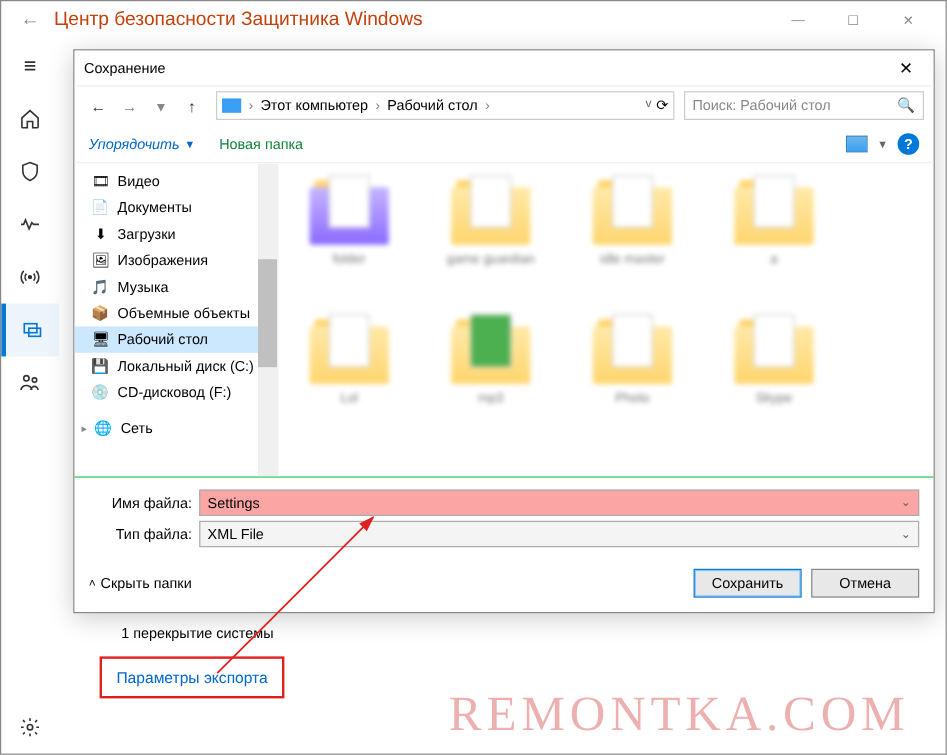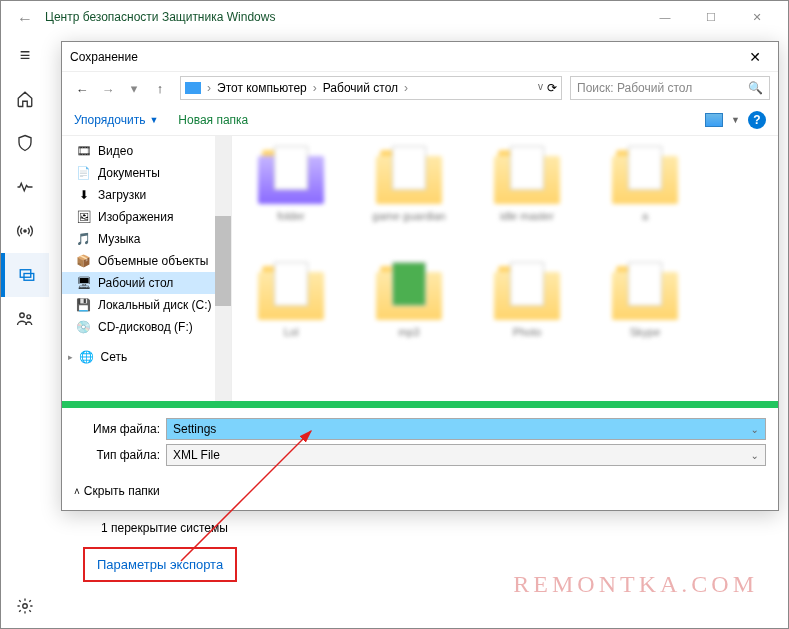--- a/index.html
+++ b/index.html
@@ -1,21 +1,21 @@
 <!DOCTYPE html>
 <html><head>
 <meta charset="utf-8">
 <style>
 * { box-sizing: border-box; margin: 0; padding: 0; font-family: "Segoe UI", sans-serif; }
 body { width: 789px; height: 629px; background: #fff; position: relative; overflow: hidden; border: 1px solid #888; }
 
 
 .main-titlebar { height: 32px; display: flex; align-items: center; padding: 0 8px; }
 .main-titlebar .back { width: 32px; text-align: center; color: #888; font-size: 16px; }
-.main-titlebar .title { flex: 1; font-size: 12px; color: #14532d; padding-left: 4px; }
+.main-titlebar .title { flex: 1; font-size: 16px; color: #c2410c; padding-left: 4px; }
 .main-titlebar .win-controls { display: flex; }
 .main-titlebar .win-controls div { width: 46px; height: 32px; display: flex; align-items: center; justify-content: center; color: #888; font-size: 11px; }
 
 
 .defender-sidebar { position: absolute; left: 0; top: 32px; width: 48px; height: calc(100% - 32px); display: flex; flex-direction: column; align-items: center; }
 .defender-sidebar .icon { width: 48px; height: 44px; display: flex; align-items: center; justify-content: center; color: #333; font-size: 18px; }
 .defender-sidebar .icon.selected { border-left: 4px solid #0078d7; background: #eef4fb; }
 .defender-sidebar .spacer { flex: 1; }
 
 
@@ -28,21 +28,21 @@
 .nav-btn { width: 24px; height: 24px; display: flex; align-items: center; justify-content: center; color: #888; font-size: 13px; }
 .nav-btn.enabled { color: #333; }
 .breadcrumb { flex: 1; border: 1px solid #ccc; height: 24px; display: flex; align-items: center; padding: 0 4px; font-size: 12px; gap: 4px; margin: 0 6px; }
 .breadcrumb .pc-icon { width: 16px; height: 12px; background: #3a9ff5; display: inline-block; }
 .breadcrumb .sep { color: #888; margin: 0 2px; }
 .breadcrumb .refresh { margin-left: auto; display:flex; gap:4px; }
 .search-box { width: 200px; border: 1px solid #ccc; height: 24px; display: flex; align-items: center; padding: 0 6px; font-size: 12px; color: #888; }
 .search-box .mag { margin-left: auto; }
 
 .toolbar-row { height: 32px; display: flex; align-items: center; padding: 0 12px; gap: 20px; border-bottom: 1px solid #eee; }
-.toolbar-row .organize { color: #0066cc; font-size: 12px; display: flex; align-items: center; gap: 4px; }
+.toolbar-row .organize { color: #0066cc; font-size: 12px; display: flex; align-items: center; gap: 4px; font-style: italic; }
 .toolbar-row .newfolder { color: #15803d; font-size: 12px; }
 .toolbar-row .right { margin-left: auto; display: flex; align-items: center; gap: 8px; }
 .toolbar-row .view-icon { width: 18px; height: 14px; background: linear-gradient(#6ab8e8,#3a9ff5); border: 1px solid #2a7fc5; }
 .toolbar-row .help { width: 18px; height: 18px; border-radius: 50%; background: #0078d7; color: #fff; font-size: 12px; display: flex; align-items: center; justify-content: center; font-weight: bold; }
 
 .body-row { flex: 1; display: flex; overflow: hidden; }
 .tree { width: 170px; border-right: 1px solid #eee; overflow-y: auto; font-size: 12px; padding: 4px 0; position: relative; }
 .tree-item { display: flex; align-items: center; height: 22px; padding-left: 14px; gap: 6px; white-space: nowrap; }
 .tree-item.selected { background: #cce8ff; }
 .tree-item .ticon { width: 16px; height: 14px; display: inline-flex; align-items: center; justify-content: center; font-size: 12px; }
@@ -52,41 +52,41 @@
 
 .files { flex: 1; display: flex; flex-wrap: wrap; align-content: flex-start; padding: 10px 4px; gap: 6px 8px; overflow: hidden; position: relative; }
 .file-item { width: 110px; height: 110px; display: flex; flex-direction: column; align-items: center; }
 .folder-icon { width: 70px; height: 60px; position: relative; filter: blur(2px); }
 .folder-icon::before { content: ""; position: absolute; top: 4px; left: 6px; width: 20px; height: 10px; background: #ffd56e; border-radius: 3px 3px 0 0; }
 .folder-icon::after { content: ""; position: absolute; top: 10px; left: 2px; right: 2px; bottom: 2px; background: linear-gradient(#ffe9a8,#ffd56e); border-radius: 2px; }
 .folder-icon.purple::after { background: linear-gradient(#c5b5ff,#8a6aff); }
 .folder-paper { position: absolute; top: 0px; left: 18px; width: 34px; height: 44px; background: #fff; border: 1px solid #ccc; z-index: 1; }
 .file-label { font-size: 11px; color: #777; text-align: center; margin-top: 4px; filter: blur(2px); }
 
-.fields { padding: 8px 12px; border-top: 7px solid #22c55e; }
+.fields { padding: 8px 12px; border-top: 1px solid #22c55e; }
 .field-row { display: flex; align-items: center; height: 26px; gap: 6px; font-size: 12px; }
 .field-row label { width: 86px; text-align: right; }
-.field-row .field-input { flex: 1; border: 1px solid #aaa; height: 22px; padding: 0 6px; display: flex; align-items: center; font-size: 12px; background: #7dd3fc; position: relative; }
+.field-row .field-input { flex: 1; border: 1px solid #aaa; height: 22px; padding: 0 6px; display: flex; align-items: center; font-size: 12px; background: #fca5a5; position: relative; }
 .field-row .field-input .chev { position: absolute; right: 6px; color: #666; font-size: 10px; }
 
 .dlg-footer { display: flex; align-items: center; padding: 8px 12px 12px 12px; }
 .hide-folders { font-size: 12px; display: flex; align-items: center; gap: 4px; }
 .dlg-footer .gap { flex: 1; }
 .dlg-btn { width: 90px; height: 24px; border: 1px solid #888; background: #e8e8e8; font-size: 12px; margin-left: 8px; display: flex; align-items: center; justify-content: center; }
 .dlg-btn.primary { border: 1px solid #0078d7; box-shadow: inset 0 0 0 1px #8ec7ff; }
 
 
 .under-link { position: absolute; left: 82px; top: 546px; border: 2px solid #e02020; padding: 8px 12px; font-size: 13px; color: #0066cc; }
 .under-text { position: absolute; left: 100px; top: 520px; font-size: 12px; color: #000000; }
 
 
 .arrow-svg { position: absolute; left: 150px; top: 420px; pointer-events: none; }
 
 
-.watermark { position: absolute; right: 30px; bottom: 30px; font-size: 24px; letter-spacing: 4px; color: rgba(200,30,30,0.35); font-family: Georgia, serif; }
+.watermark { position: absolute; right: 30px; bottom: 10px; font-size: 41px; letter-spacing: 4px; color: rgba(200,30,30,0.35); font-family: Georgia, serif; }
 
 svg { display: block; }
 </style>
 </head>
 <body>
 
 <div class="main-titlebar">
   <div class="back">←</div>
   <div class="title">Центр безопасности Защитника Windows</div>
   <div class="win-controls">
@@ -299,20 +299,22 @@
       </div>
     </div>
   </div>
 
   <div class="dlg-footer">
     <div class="hide-folders">
       <span style="font-size:10px">˄</span>
       <span>Скрыть папки</span>
     </div>
     <div class="gap"></div>
+    <div class="dlg-btn primary">Сохранить</div>
+    <div class="dlg-btn">Отмена</div>
   </div>
 </div>
 
 <div class="under-text">1 перекрытие системы</div>
 <div class="under-link">Параметры экспорта</div>
 
 <svg class="arrow-svg" width="200" height="160">
   <defs>
       <marker id="ah" markerWidth="10" markerHeight="10" refX="8" refY="3" orient="auto">
         <path d="M0,0 L9,3 L0,6 Z" fill="#e02020"></path>

